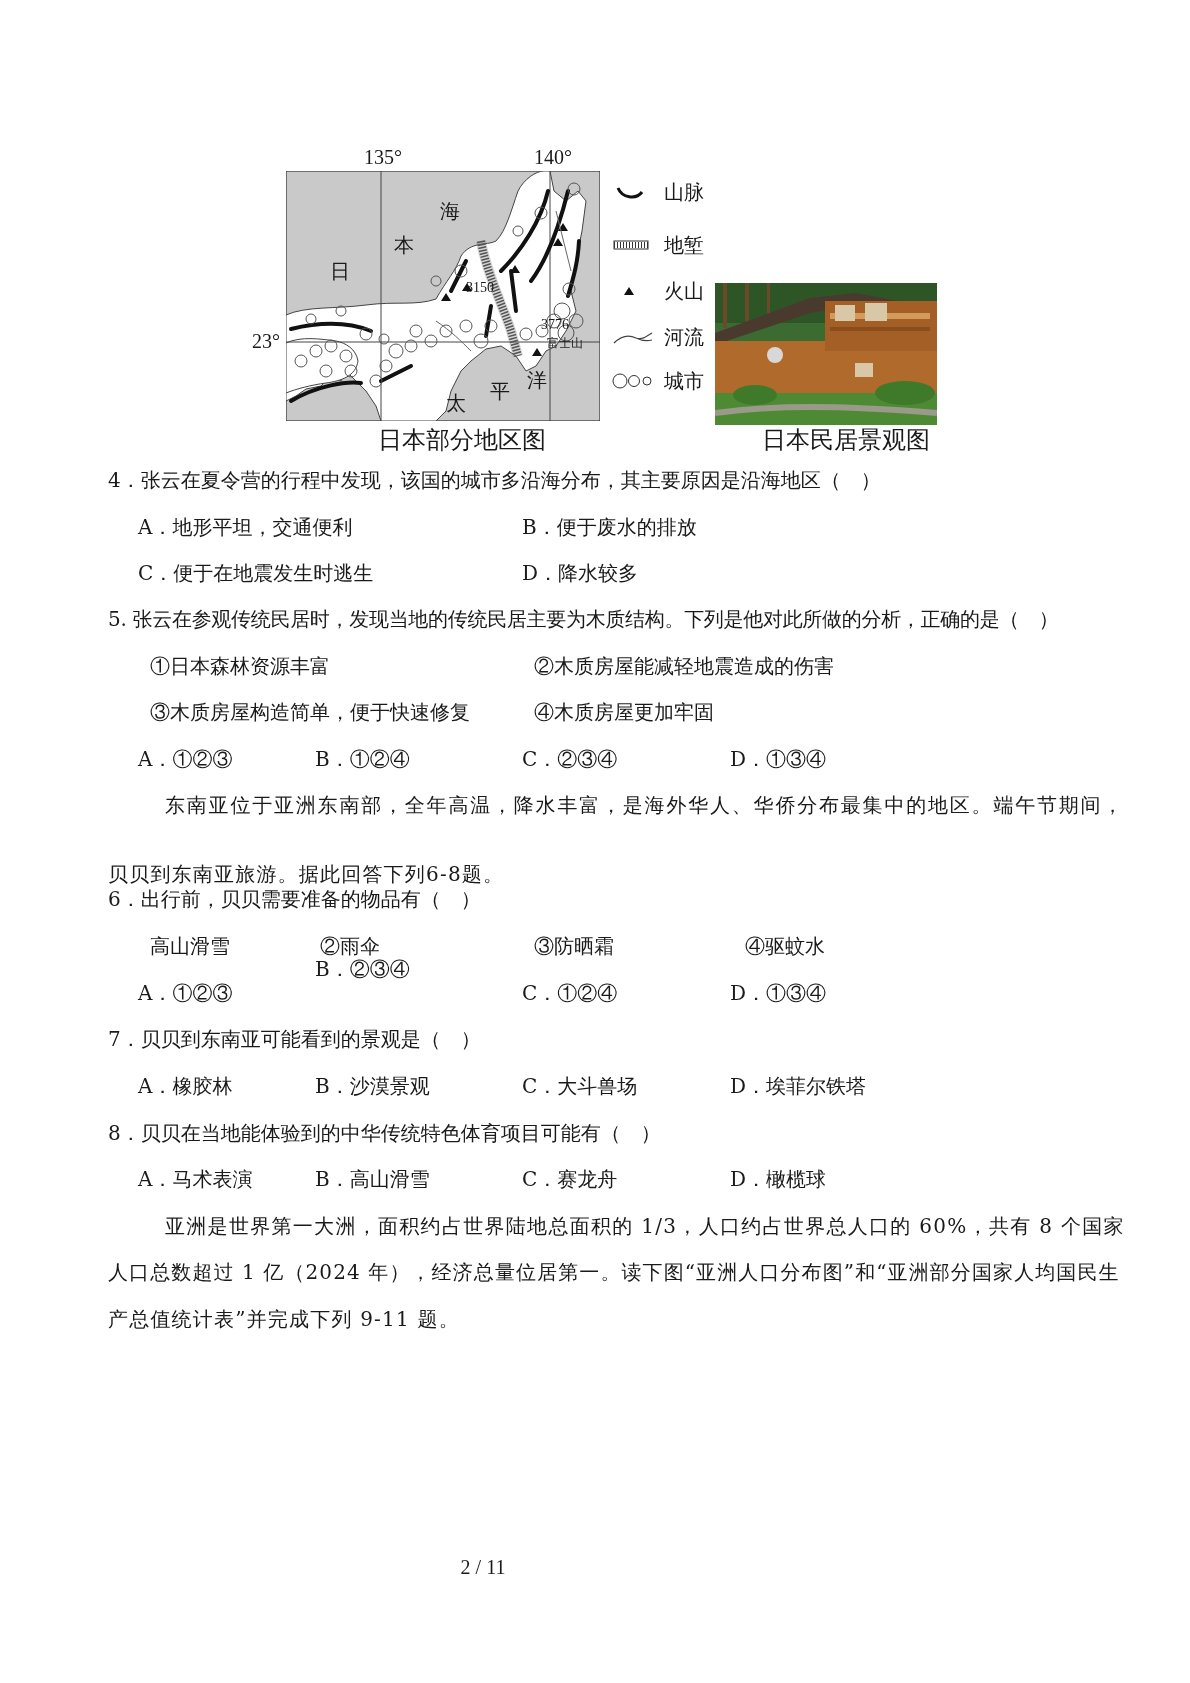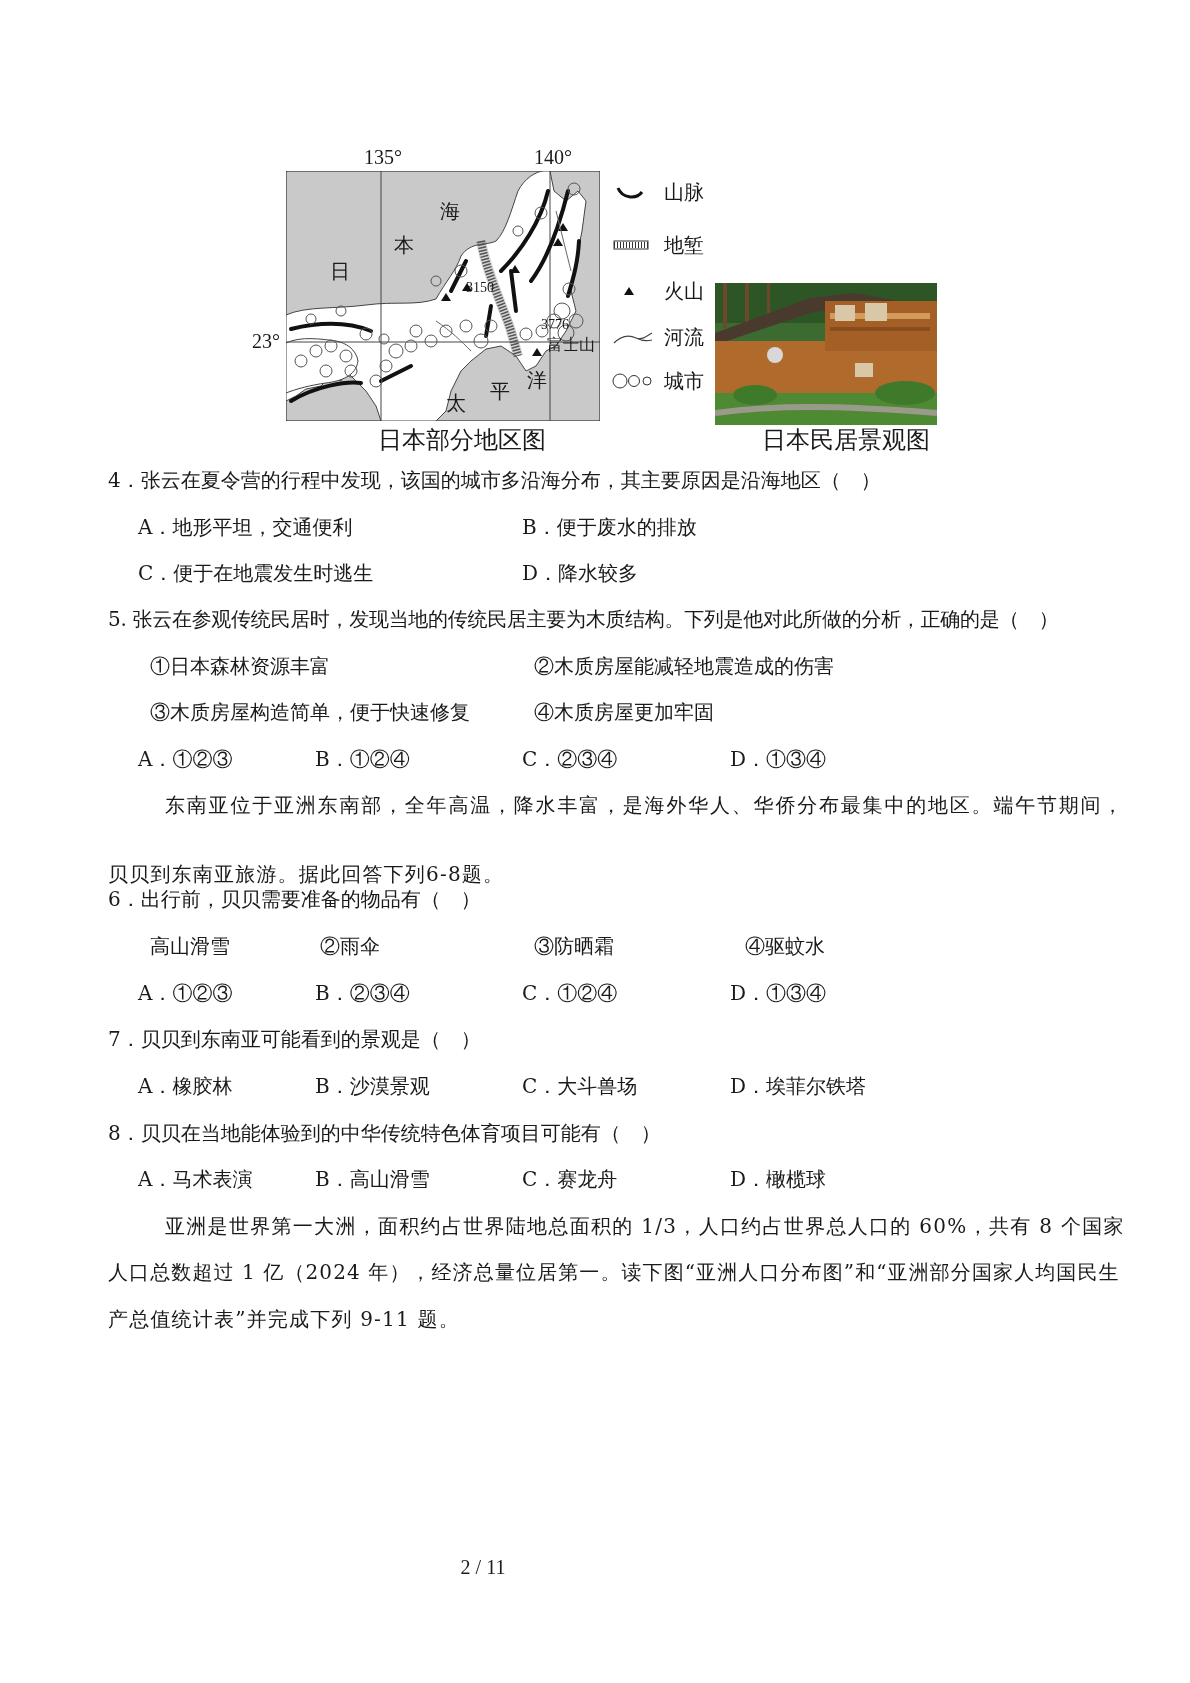--- a/index.html
+++ b/index.html
@@ -100,21 +100,21 @@
   </svg>
 
   <span class="maplbl" style="left:330px;top:258px;">日</span>
   <span class="maplbl" style="left:394px;top:232px;">本</span>
   <span class="maplbl" style="left:440px;top:198px;">海</span>
   <span class="maplbl" style="left:446px;top:390px;">太</span>
   <span class="maplbl" style="left:490px;top:378px;">平</span>
   <span class="maplbl" style="left:527px;top:367px;">洋</span>
   <span class="abs" style="left:430px;top:280px;font-size:14px;font-family:'Liberation Serif',serif;">3150</span>
   <span class="abs" style="left:505px;top:317px;font-size:14px;font-family:'Liberation Serif',serif;">3776</span>
-  <span class="abs" style="left:511px;top:335px;font-size:16px;">富士山</span>
+  <span class="abs" style="left:511px;top:335px;font-size:12px;">富士山</span>
 
   <div class="legend-item" style="top:177px;">
     <svg class="legend-sym" viewBox="0 0 42 20">
       <path d="M6,6 C10,16 24,18 30,10" stroke="#111" stroke-width="3" fill="none"></path>
     </svg>
     <span class="legend-text">山脉</span>
   </div>
   <div class="legend-item" style="top:230px;">
     <svg class="legend-sym" viewBox="0 0 42 20">
       <rect x="2" y="6" width="34" height="8" fill="none" stroke="#333" stroke-width="1"></rect>
@@ -188,21 +188,21 @@
 
 <div class="para" style="left:165px;top:792px;letter-spacing:1.8px;">东南亚位于亚洲东南部，全年高温，降水丰富，是海外华人、华侨分布最集中的地区。端午节期间，</div>
 <div class="para" style="top:839px;margin-top:22px;">贝贝到东南亚旅游。据此回答下列6-8题。</div>
 
 <div class="line" style="top:886px;">6．出行前，贝贝需要准备的物品有（　）</div>
 <div class="opt" style="left:150px;top:933px;">高山滑雪</div>
 <div class="opt" style="left:320px;top:933px;">②雨伞</div>
 <div class="opt" style="left:534px;top:933px;">③防晒霜</div>
 <div class="opt" style="left:745px;top:933px;">④驱蚊水</div>
 <div class="opt" style="left:138px;top:980px;">A．①②③</div>
-<div class="opt" style="left:315px;top:980px;">B．②③④</div>
+<div class="opt" style="left:315px;top:956px;">B．②③④</div>
 <div class="opt" style="left:522px;top:980px;">C．①②④</div>
 <div class="opt" style="left:730px;top:980px;">D．①③④</div>
 
 <div class="line" style="top:1026px;">7．贝贝到东南亚可能看到的景观是（　）</div>
 <div class="opt" style="left:138px;top:1073px;">A．橡胶林</div>
 <div class="opt" style="left:315px;top:1073px;">B．沙漠景观</div>
 <div class="opt" style="left:522px;top:1073px;">C．大斗兽场</div>
 <div class="opt" style="left:730px;top:1073px;">D．埃菲尔铁塔</div>
 
 <div class="line" style="top:1120px;">8．贝贝在当地能体验到的中华传统特色体育项目可能有（　）</div>

